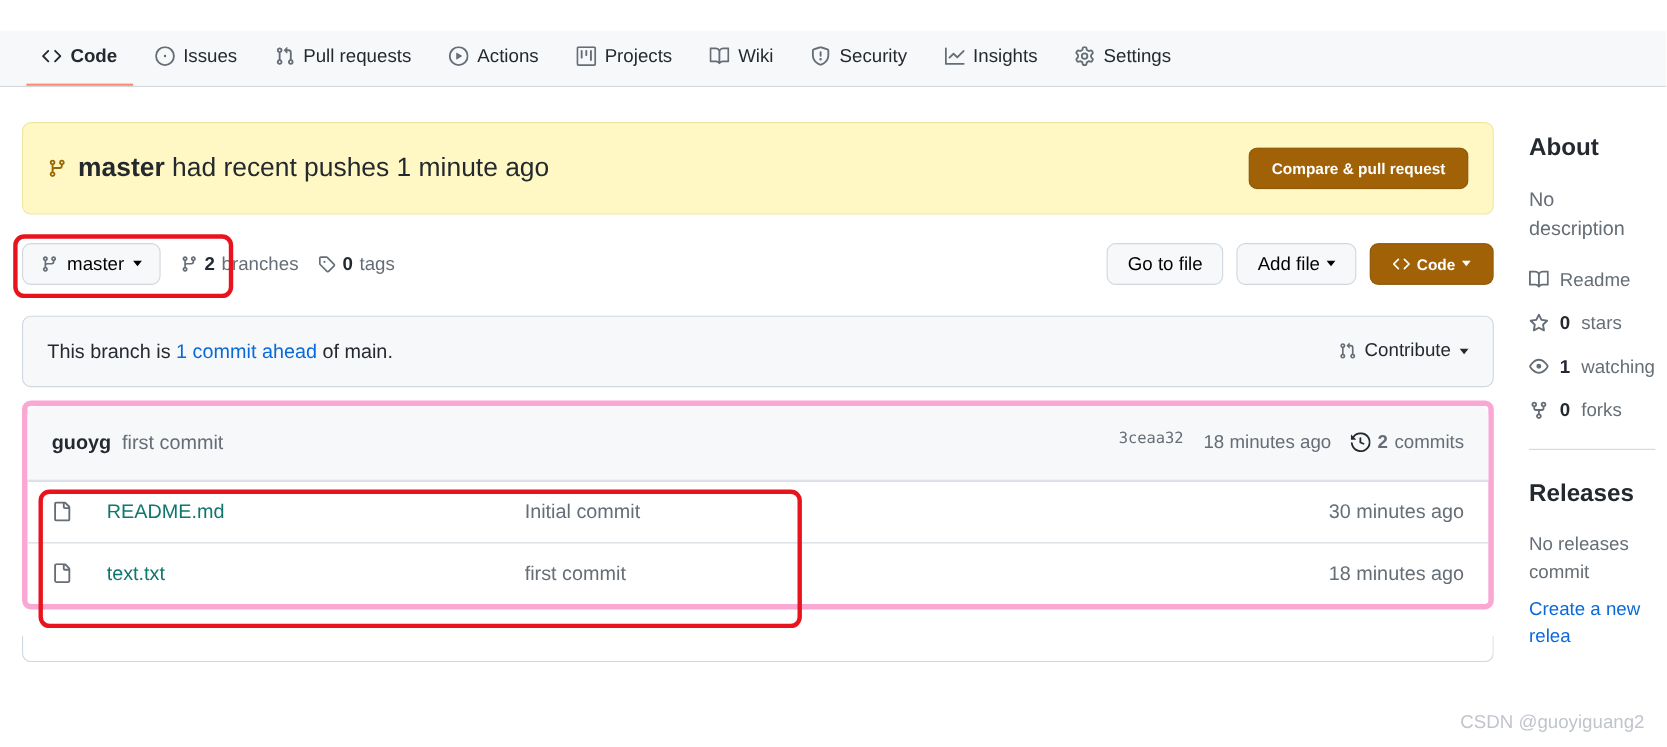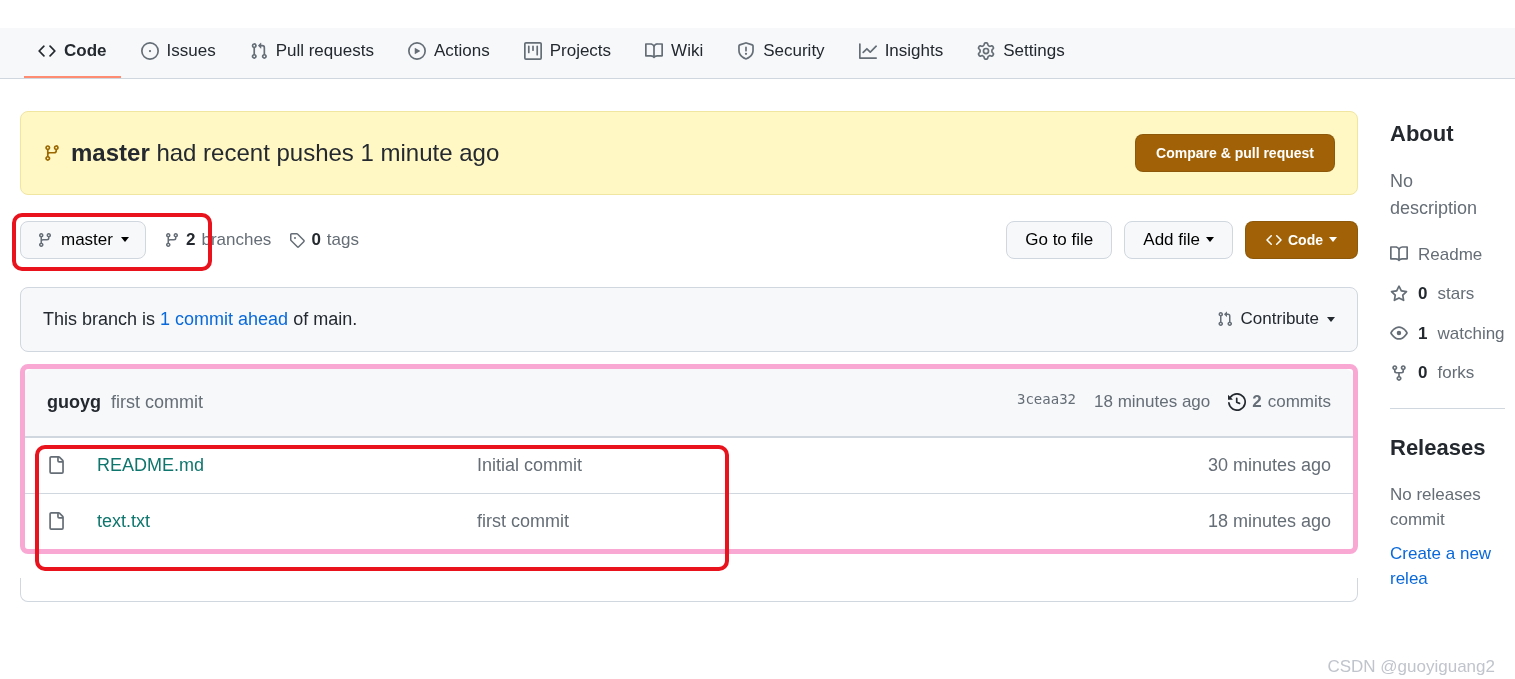--- a/index.html
+++ b/index.html
@@ -141,21 +141,21 @@
     .sidebar-heading { font-size: 22px; font-weight: 600; margin-bottom: 18px; }
     .sidebar-desc { font-size: 18px; color: #656d76; margin-bottom: 20px; }
     .sidebar-link { display: flex; align-items: center; gap: 10px; font-size: 17px; color: #656d76; margin-bottom: 14px; cursor: pointer; }
     .sidebar-link svg { fill: #656d76; width: 18px; height: 18px; }
     .sidebar-link strong { color: #24292f; font-weight: 600; }
     .sidebar-divider { height: 1px; background: #d0d7de; margin: 22px 0; }
     .sidebar-release-text { font-size: 17px; color: #656d76; margin-bottom: 8px; }
     .sidebar-release-link { font-size: 17px; color: #0969da; cursor: pointer; }
     .watermark {
       position: fixed;
-      bottom: 0;
+      bottom: 10px;
       right: 20px;
       font-size: 17px;
       color: #c0c4cc;
       font-family: Arial;
     }
     .svg-icon { display: inline-block; vertical-align: text-bottom; }
     .caret-down { width: 0; height: 0; border-left: 4px solid transparent; border-right: 4px solid transparent; border-top: 5px solid currentColor; display: inline-block; }
   </style>
 </head>
 <body>

